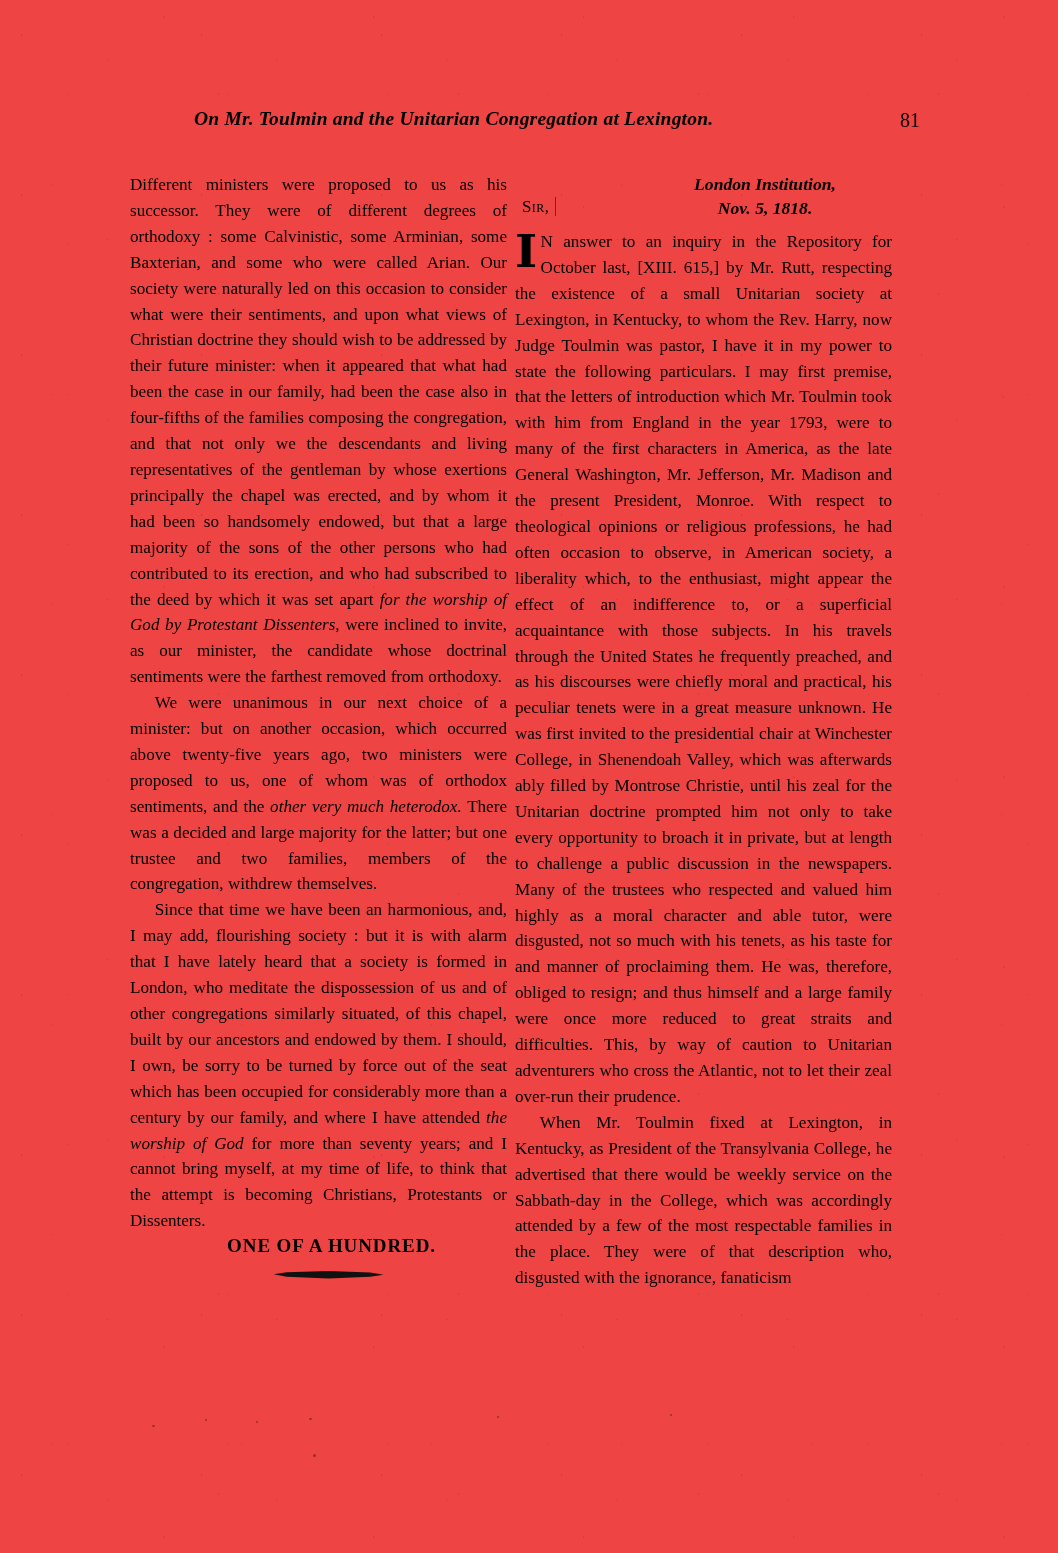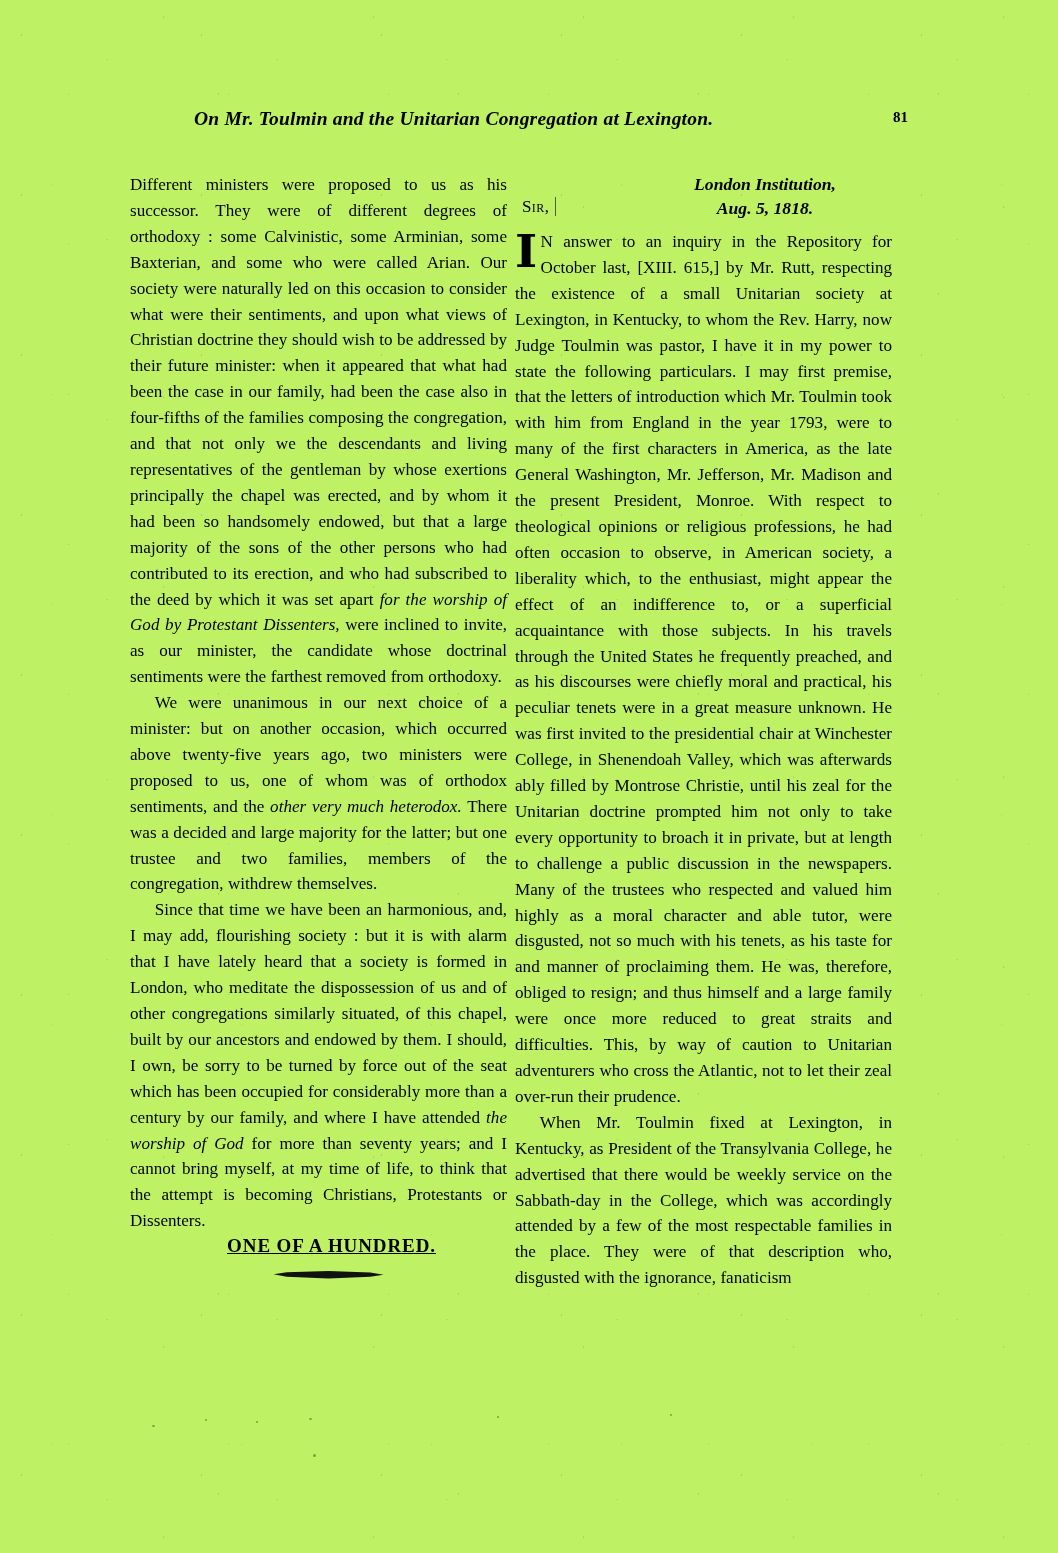--- a/index.html
+++ b/index.html
@@ -14,21 +14,21 @@
     position: relative;
     font-family: "Liberation Serif", "DejaVu Serif", serif;
     color: #000000;
     overflow: hidden;
   }
 
   
   .page {
     position: absolute;
     inset: 0;
-    background: #bef264;
+    background: #ef4444;
   }
 
   
   .speckle {
     position: absolute;
     inset: 0;
     pointer-events: none;
     opacity: .5;
     background-image:
       radial-gradient(circle at 12% 22%, rgba(0,0,0,.30) .6px, transparent .9px),
@@ -53,24 +53,24 @@
     left: 64px;
     top: 0;
     font-style: italic;
     font-weight: bold;
     font-size: 19.5px;
     letter-spacing: .2px;
     white-space: nowrap;
   }
   .runhead-folio {
     position: absolute;
-    right: 12px;
+    right: 0;
     top: 1px;
-    font-weight: bold;
-    font-size: 15px;
+    font-weight: normal;
+    font-size: 20px;
   }
 
   
   .columns {
     position: absolute;
     left: 130px;
     top: 156px;
     width: 790px;
   }
   .col {
@@ -151,21 +151,20 @@
   }
 
   
   .signature {
     margin-top: 1px;
     text-align: center;
     font-size: 19px;
     font-weight: bold;
     letter-spacing: .9px;
     padding-left: 26px;
-    text-decoration: underline;
   }
   .ornament-wrap {
     margin-top: 13px;
     display: flex;
     justify-content: center;
     padding-left: 20px;
   }
   .ornament {
     width: 110px;
     height: 9px;
@@ -213,21 +212,21 @@
       <div class="ornament-wrap">
         <div class="ornament"></div>
       </div>
     </div>
 
     <div class="col col-right">
 
       <div class="letterhead">
         <div class="dateline">
           <div>London Institution,</div>
-          <div>Aug. 5, 1818.</div>
+          <div>Nov. 5, 1818.</div>
         </div>
         <div class="salutation"><span>Sir,</span><span class="bar"></span></div>
       </div>
 
       <p class="dropcap-para"><span class="dropcap">I</span><span>N answer to an inquiry in the Repository for October last, [XIII. 615,] by Mr. Rutt, respecting the existence of a small Unitarian society at Lexington, in Kentucky, to whom the Rev. Harry, now Judge Toulmin was pastor, I have it in my power to state the following particulars. I may first premise, that the letters of introduction which Mr. Toulmin took with him from England in the year 1793, were to many of the first characters in America, as the late General Washington, Mr. Jefferson, Mr. Madison and the present President, Monroe. With respect to theological opinions or religious professions, he had often occasion to observe, in American society, a liberality which, to the enthusiast, might appear the effect of an indifference to, or a superficial acquaintance with those subjects. In his travels through the United States he frequently preached, and as his discourses were chiefly moral and practical, his peculiar tenets were in a great measure unknown. He was first invited to the presidential chair at Winchester College, in Shenendoah Valley, which was afterwards ably filled by Montrose Christie, until his zeal for the Unitarian doctrine prompted him not only to take every opportunity to broach it in private, but at length to challenge a public discussion in the newspapers. Many of the trustees who respected and valued him highly as a moral character and able tutor, were disgusted, not so much with his tenets, as his taste for and manner of proclaiming them. He was, therefore, obliged to resign; and thus himself and a large family were once more reduced to great straits and difficulties. This, by way of caution to Unitarian adventurers who cross the Atlantic, not to let their zeal over-run their prudence.</span></p>
 
       <p>
         <span>When Mr. Toulmin fixed at Lexington, in Kentucky, as President of the Transylvania College, he advertised that there would be weekly service on the Sabbath-day in the College, which was accordingly attended by a few of the most respectable families in the place. They were of that description who, disgusted with the ignorance, fanaticism</span>
       </p>
     </div>

